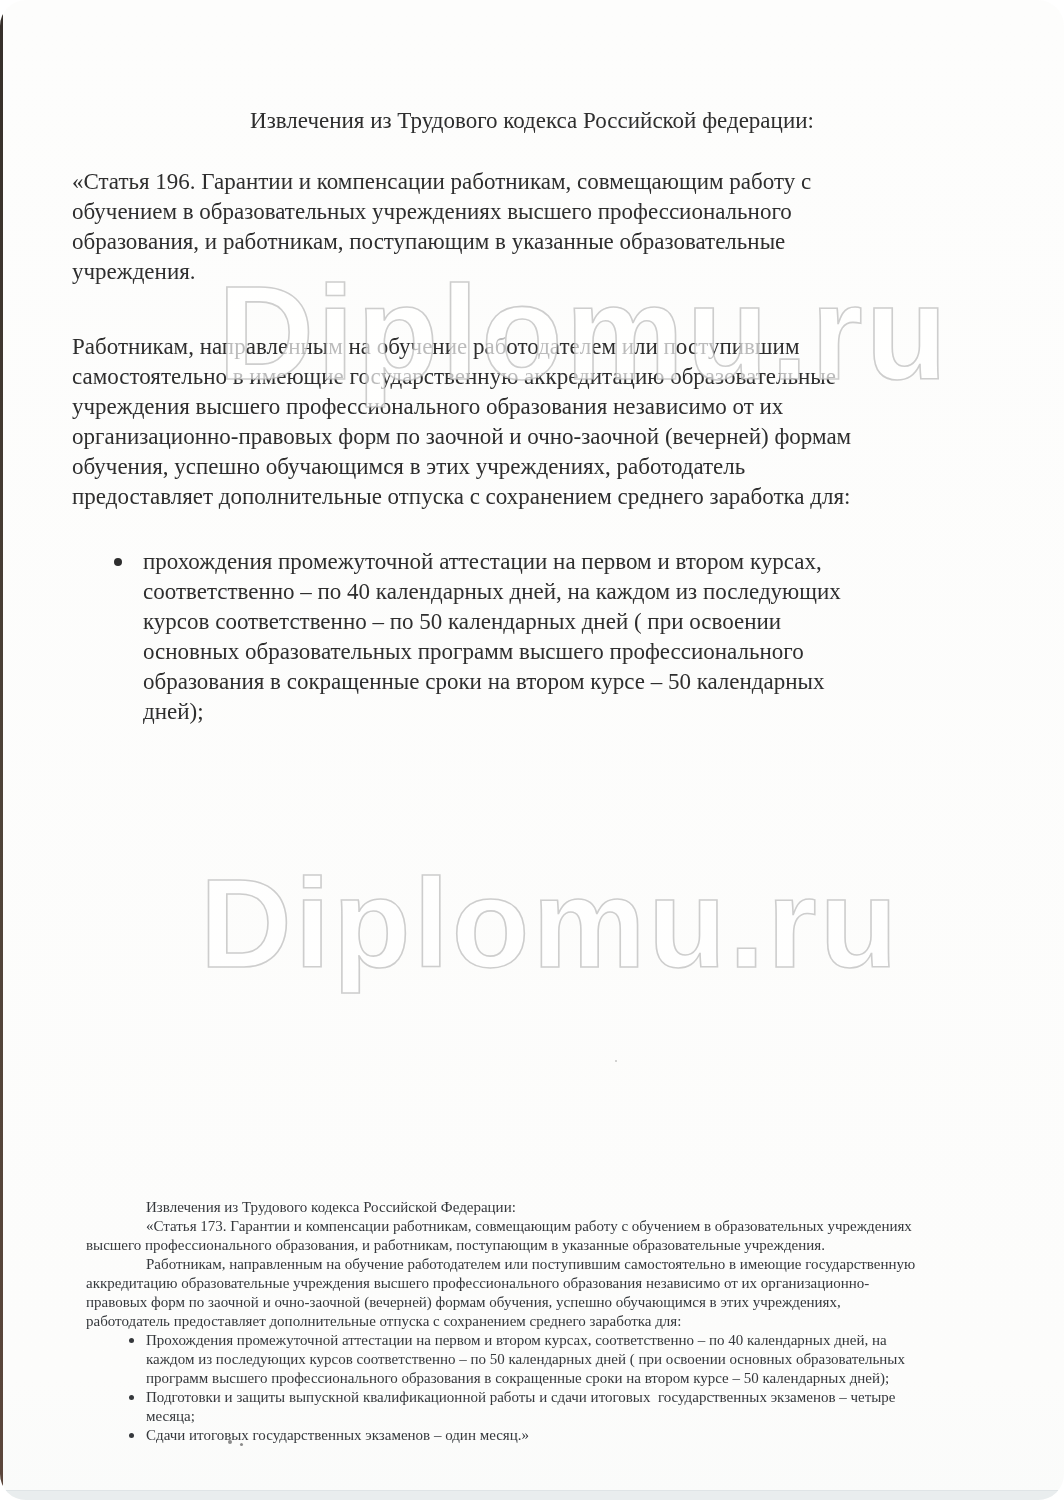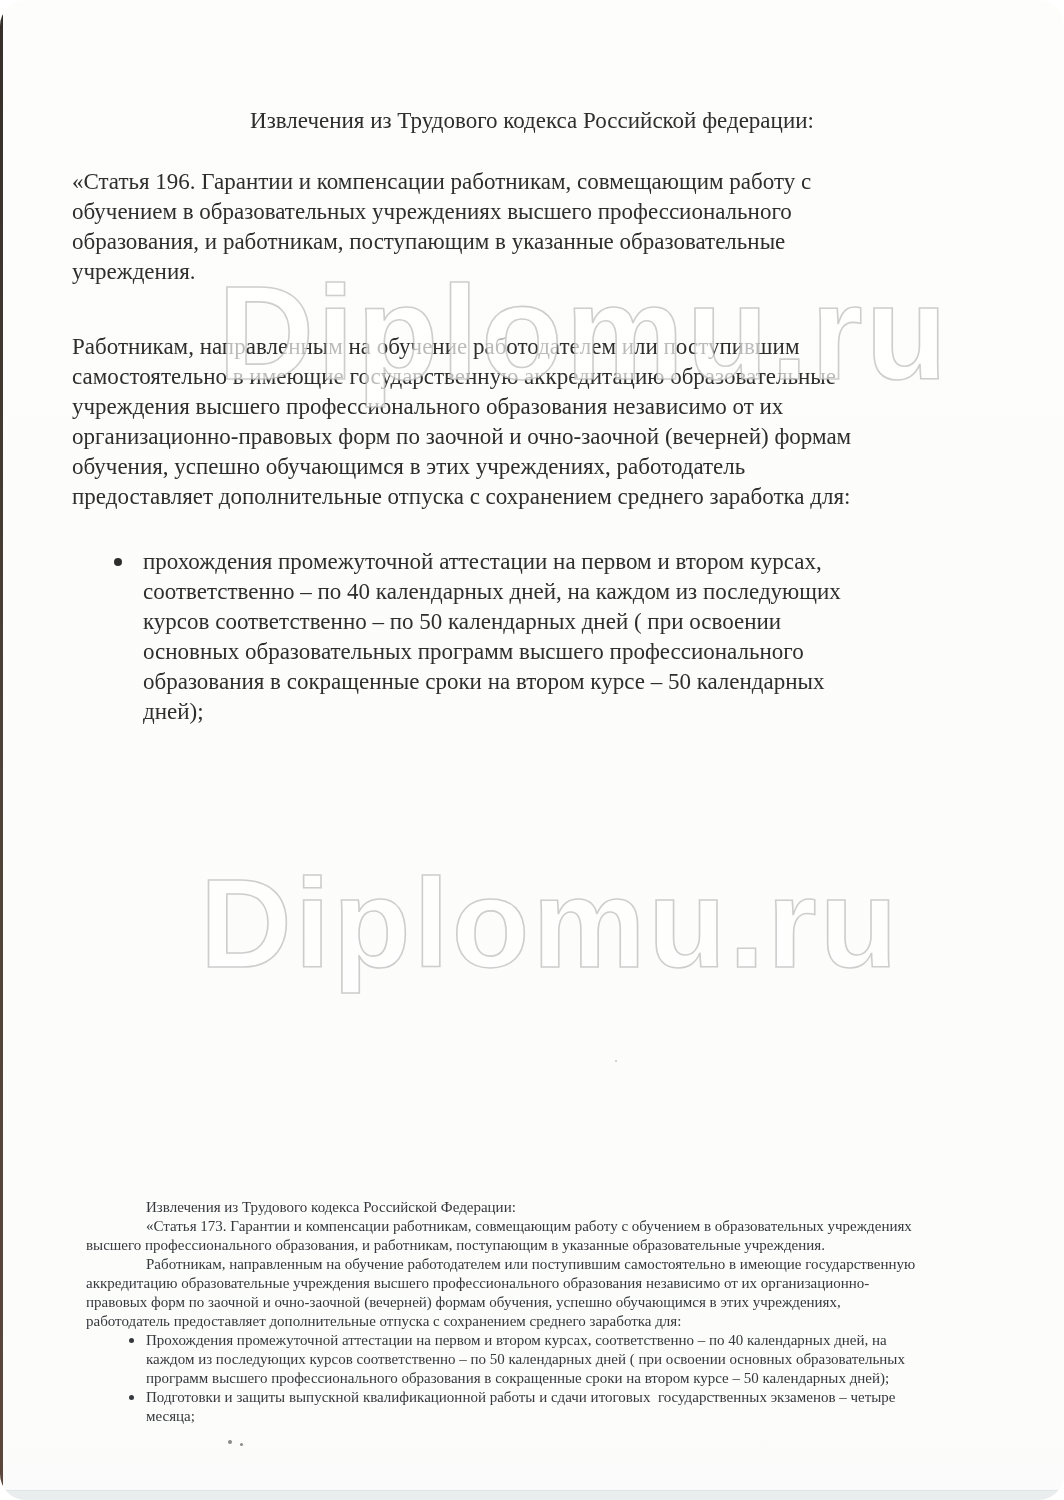--- a/index.html
+++ b/index.html
@@ -196,16 +196,17 @@
     <p>Работникам, направленным на обучение работодателем или поступившим самостоятельно в имеющие государственную
 аккредитацию образовательные учреждения высшего профессионального образования независимо от их организационно-
 правовых форм по заочной и очно-заочной (вечерней) формам обучения, успешно обучающимся в этих учреждениях,
 работодатель предоставляет дополнительные отпуска с сохранением среднего заработка для:</p>
     <ul class="footnote-list">
       <li>Прохождения промежуточной аттестации на первом и втором курсах, соответственно – по 40 календарных дней, на
 каждом из последующих курсов соответственно – по 50 календарных дней ( при освоении основных образовательных
 программ высшего профессионального образования в сокращенные сроки на втором курсе – 50 календарных дней);</li>
       <li>Подготовки и защиты выпускной квалификационной работы и сдачи итоговых  государственных экзаменов – четыре
 месяца;</li>
+      <li>Сдачи итоговых государственных экзаменов – один месяц.»</li>
     </ul>
   </div>
 
 </div>
 
 </body></html>

